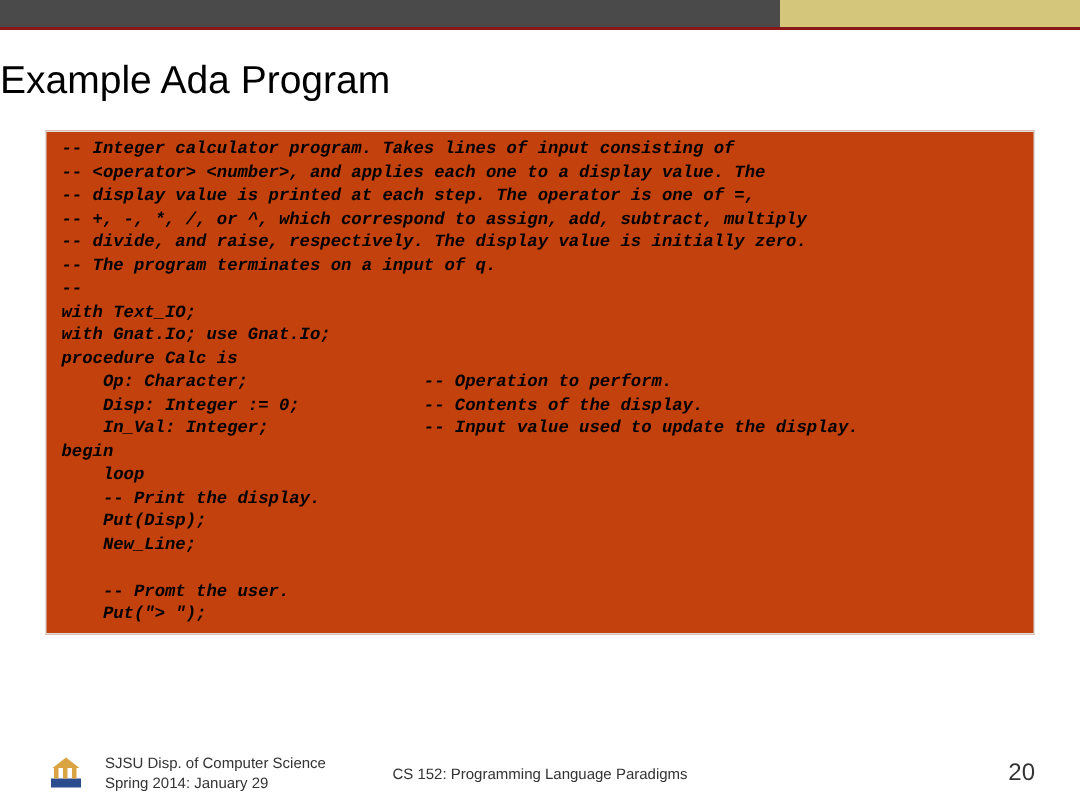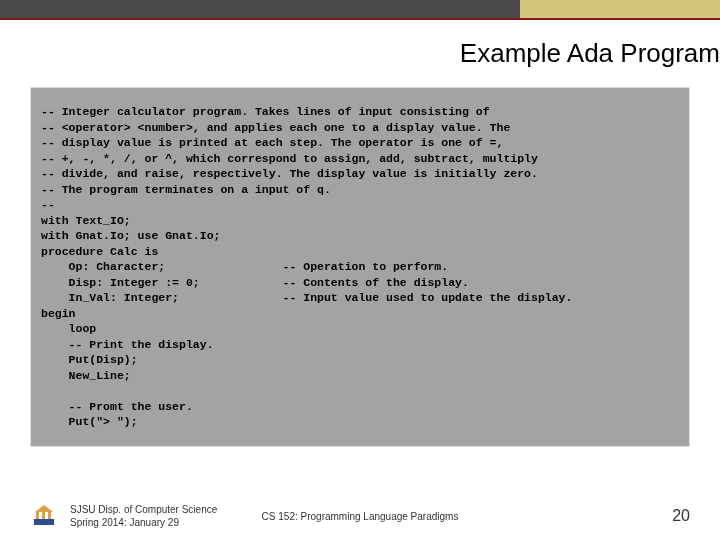--- a/index.html
+++ b/index.html
@@ -27,38 +27,39 @@
   }
   .topbar .divider {
     position: absolute;
     left: 0;
     bottom: 0;
     width: 100%;
     height: 2px;
     background: #8a1818;
   }
   .title {
-    text-align: right;
+    text-align: left;
     font-size: 26px;
     font-weight: normal;
     color: #000;
     margin: 18px 0 18px 0;
   }
   .code-block {
     margin: 0 30px;
-    background: #a3a3a3;
+    background: #c2410c;
     border: 1px solid #ddd;
-    padding: 16px 10px;
+    padding: 4px 10px;
     font-family: "Courier New", monospace;
     font-size: 11.5px;
     font-weight: bold;
     line-height: 1.35;
     white-space: pre;
     color: #000;
     overflow: hidden;
+    font-style: italic;
   }
   .footer {
     position: absolute;
     bottom: 10px;
     left: 30px;
     right: 30px;
     display: flex;
     align-items: center;
     font-size: 10px;
     color: #333;

